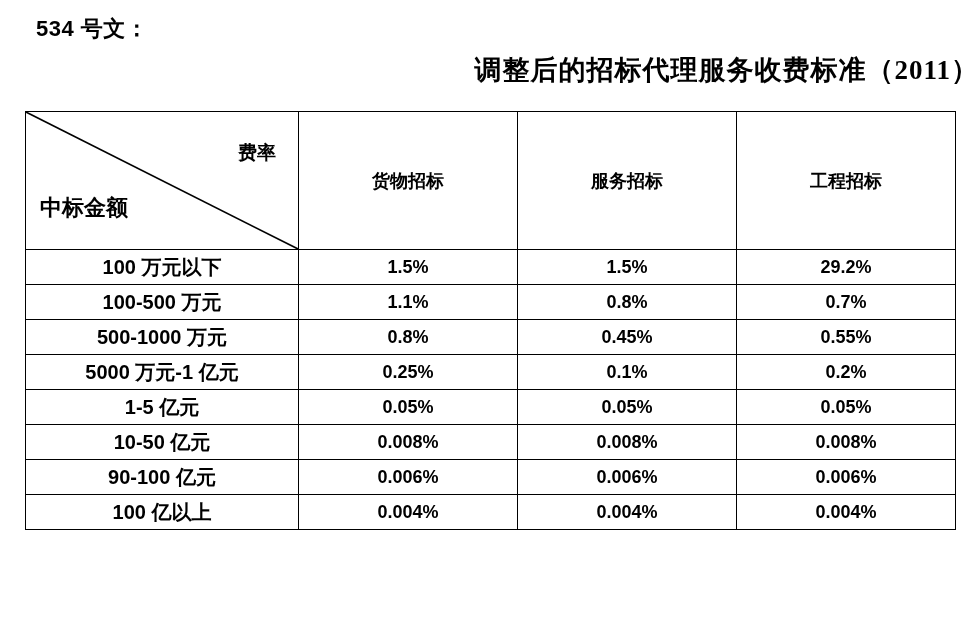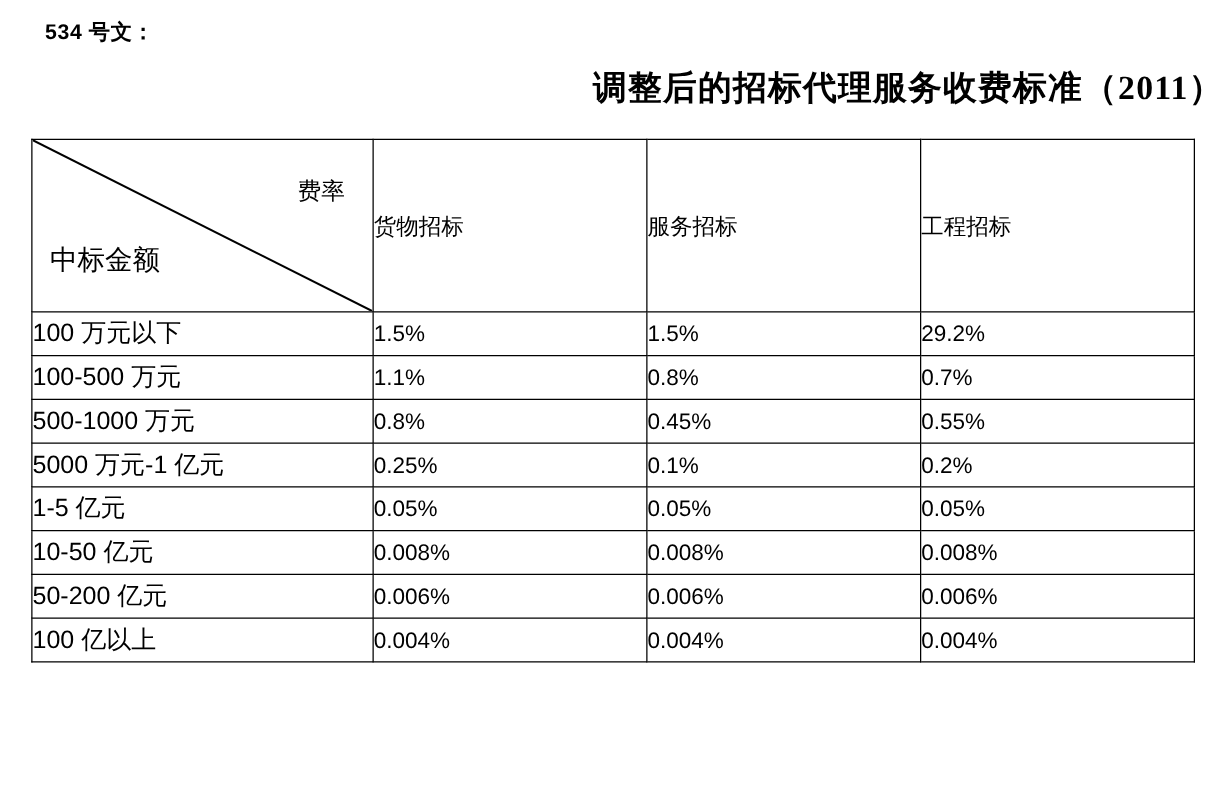--- a/index.html
+++ b/index.html
@@ -19,21 +19,21 @@
     width: 979px;
     height: 629px;
     box-sizing: border-box;
   }
   .doc-ref {
     position: absolute;
     left: 36px;
     top: 14px;
     font-family: "Liberation Sans", sans-serif;
     font-weight: bold;
-    font-size: 17px;
+    font-size: 22px;
     letter-spacing: 0.5px;
   }
   .doc-title {
     position: absolute;
     left: 0;
     top: 52px;
     width: 979px;
     text-align: right;
     font-family: "Liberation Serif", serif;
     font-weight: bold;
@@ -46,25 +46,25 @@
     top: 111px;
     width: 930px;
   }
   table.fee-table {
     border-collapse: collapse;
     width: 930px;
     table-layout: fixed;
   }
   table.fee-table td, table.fee-table th {
     border: 1px solid #000000;
-    text-align: left;
+    text-align: center;
     vertical-align: middle;
     font-family: "Liberation Sans", sans-serif;
     font-size: 18px;
-    font-weight: normal;
+    font-weight: bold;
     padding: 0;
   }
   col.c-label { width: 273px; }
   col.c-data  { width: 219px; }
 
   .corner-cell {
     position: relative;
     height: 137px;
     padding: 0;
     overflow: hidden;
@@ -166,21 +166,21 @@
           <td>0.05%</td>
           <td>0.05%</td>
         </tr>
         <tr class="data-row">
           <td class="row-label">10-50 亿元</td>
           <td>0.008%</td>
           <td>0.008%</td>
           <td>0.008%</td>
         </tr>
         <tr class="data-row">
-          <td class="row-label">50-200 亿元</td>
+          <td class="row-label">90-100 亿元</td>
           <td>0.006%</td>
           <td>0.006%</td>
           <td>0.006%</td>
         </tr>
         <tr class="data-row">
           <td class="row-label">100 亿以上</td>
           <td>0.004%</td>
           <td>0.004%</td>
           <td>0.004%</td>
         </tr>

